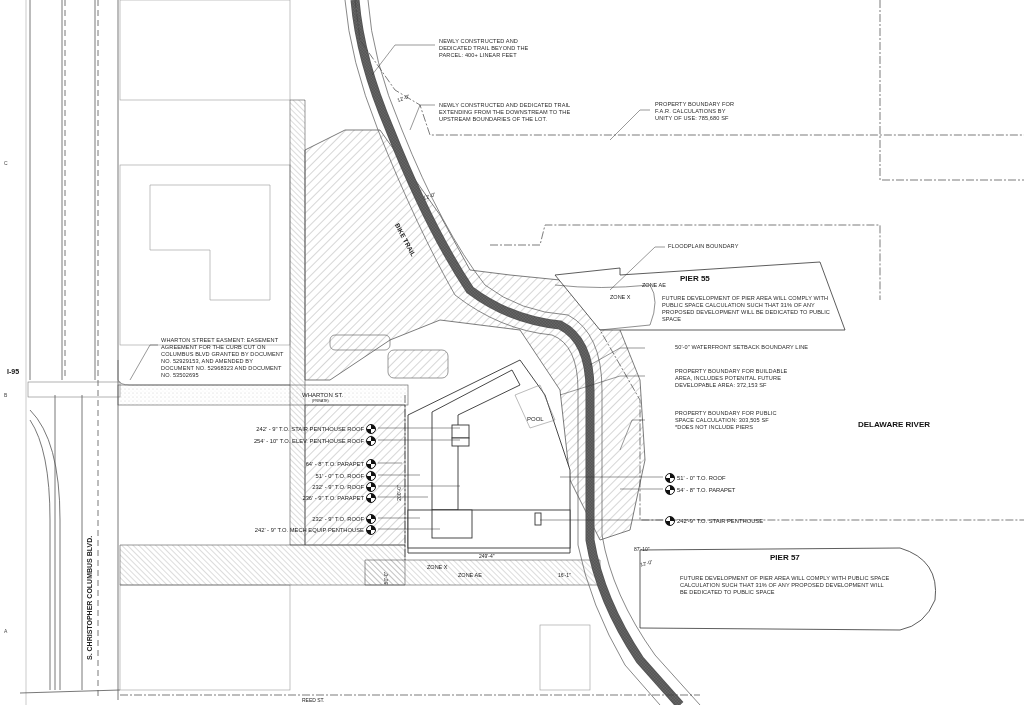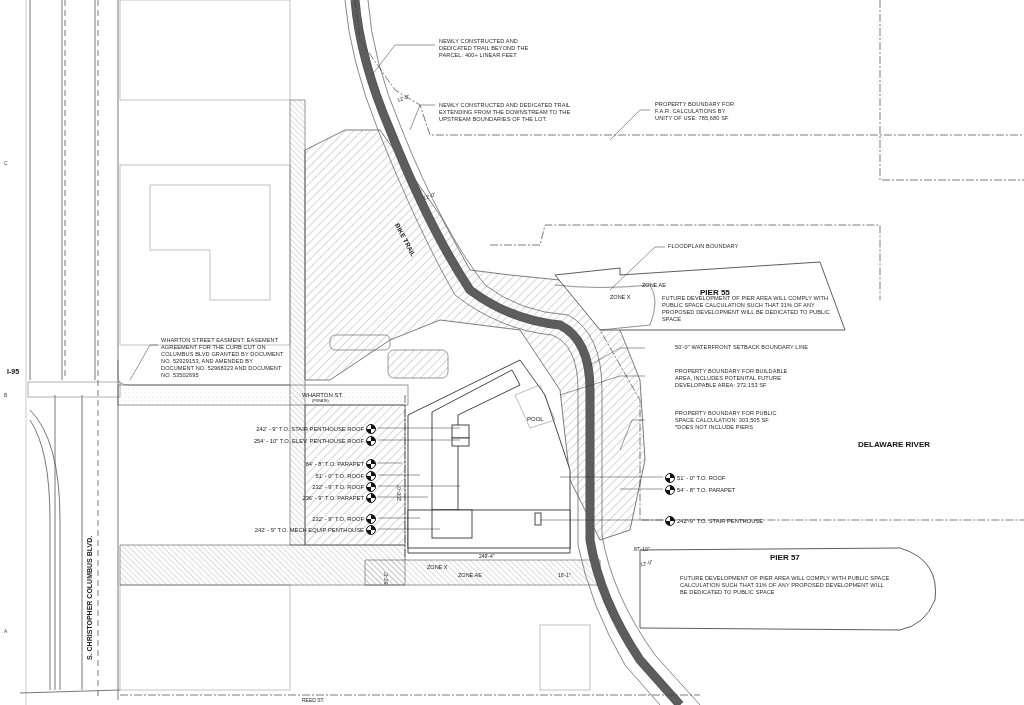--- a/index.html
+++ b/index.html
@@ -128,40 +128,40 @@
 
 <div class="grid" style="top:160px">C</div>
 <div class="grid" style="top:392px">B</div>
 <div class="grid" style="top:628px">A</div>
 
 <div class="big" style="left:7px;top:368px;font-size:7px;">I-95</div>
 <div class="vert" style="left:86px;top:660px;transform:rotate(-90deg);">S. CHRISTOPHER COLUMBUS BLVD.</div>
 <div class="label" style="left:302px;top:392px;">WHARTON ST.</div>
 <div class="label" style="left:312px;top:399px;font-size:3.5px;">(PRIVATE)</div>
 <div class="label" style="left:302px;top:697px;font-size:5px;">REED ST.</div>
-<div class="big" style="left:858px;top:440px;">DELAWARE RIVER</div>
+<div class="big" style="left:858px;top:420px;">DELAWARE RIVER</div>
 
 <div class="bt" style="left:400px;top:222px;">BIKE TRAIL</div>
 <div class="label" style="left:527px;top:416px;">POOL</div>
 
 <div class="label" style="left:610px;top:294px;font-size:5.5px;">ZONE X</div>
 <div class="label" style="left:642px;top:282px;font-size:5.5px;">ZONE AE</div>
 <div class="label" style="left:427px;top:564px;font-size:5.5px;">ZONE X</div>
 <div class="label" style="left:458px;top:572px;font-size:5.5px;">ZONE AE</div>
 
 <div class="label" style="left:397px;top:95px;font-size:5px;transform:rotate(-20deg);">12'-0"</div>
 <div class="label" style="left:423px;top:193px;font-size:5px;transform:rotate(-20deg);">12'-0"</div>
 <div class="label" style="left:391px;top:490px;font-size:5px;transform:rotate(-90deg);">200'-0"</div>
 <div class="label" style="left:479px;top:553px;font-size:5px;">249'-4"</div>
 <div class="label" style="left:380px;top:575px;font-size:5px;transform:rotate(-90deg);">50'-0"</div>
 <div class="label" style="left:558px;top:572px;font-size:5px;">16'-1"</div>
 <div class="label" style="left:634px;top:546px;font-size:5px;">87'-10"</div>
 <div class="label" style="left:640px;top:560px;font-size:5px;transform:rotate(-15deg);">12'-0"</div>
 
-<div class="big" style="left:680px;top:288px;margin-left:20px;">PIER 55</div>
+<div class="big" style="left:680px;top:274px;">PIER 55</div>
 <div class="note" style="left:662px;top:295px;width:170px;">FUTURE DEVELOPMENT OF PIER AREA WILL COMPLY WITH PUBLIC SPACE CALCULATION SUCH THAT 31% OF ANY PROPOSED DEVELOPMENT WILL BE DEDICATED TO PUBLIC SPACE</div>
 <div class="big" style="left:770px;top:553px;">PIER 57</div>
 <div class="note" style="left:680px;top:575px;width:210px;">FUTURE DEVELOPMENT OF PIER AREA WILL COMPLY WITH PUBLIC SPACE CALCULATION SUCH THAT 31% OF ANY PROPOSED DEVELOPMENT WILL BE DEDICATED TO PUBLIC SPACE</div>
 
 <div class="note" style="left:439px;top:38px;">NEWLY CONSTRUCTED AND
 DEDICATED TRAIL BEYOND THE
 PARCEL: 400+ LINEAR FEET</div>
 <div class="note" style="left:439px;top:102px;">NEWLY CONSTRUCTED AND DEDICATED TRAIL
 EXTENDING FROM THE DOWNSTREAM TO THE
 UPSTREAM BOUNDARIES OF THE LOT.</div>

